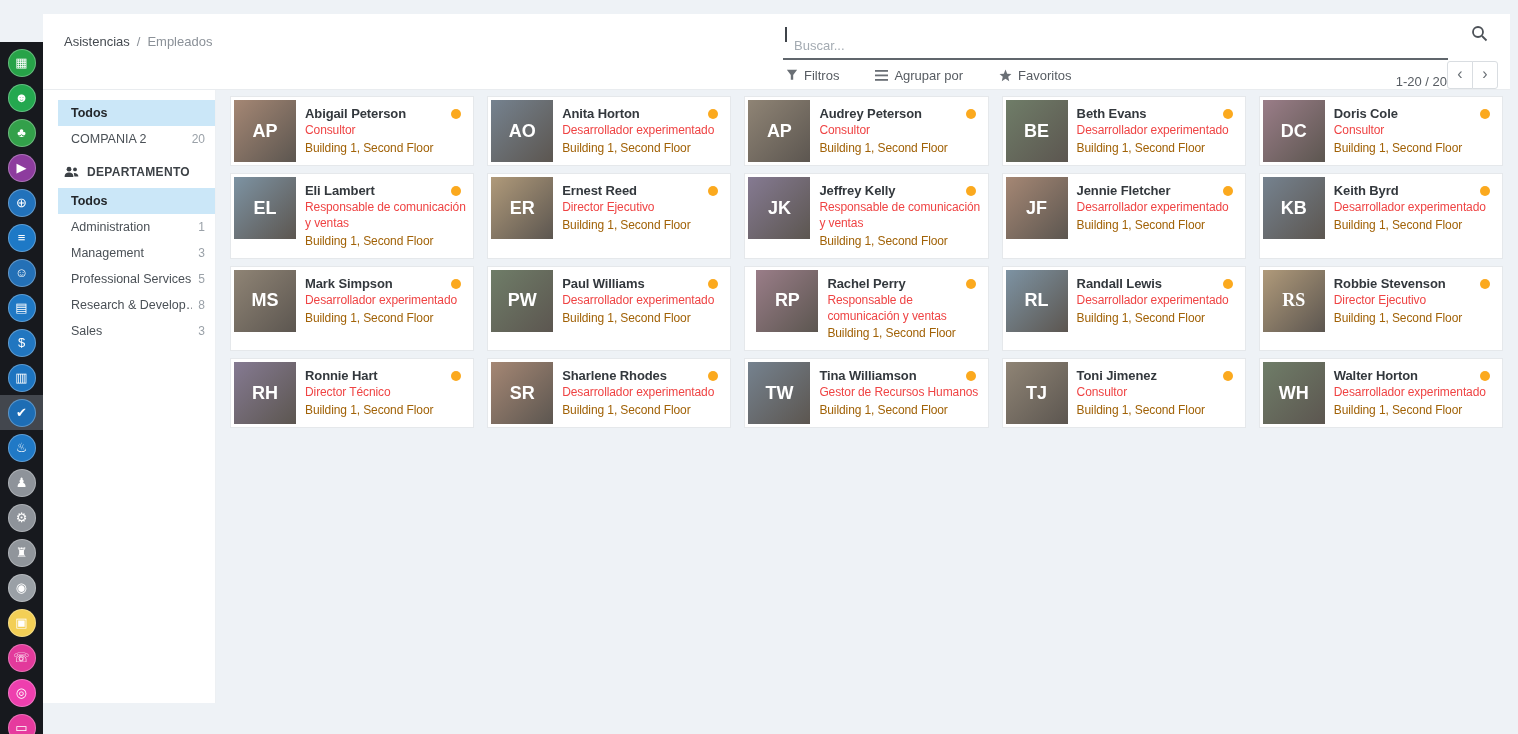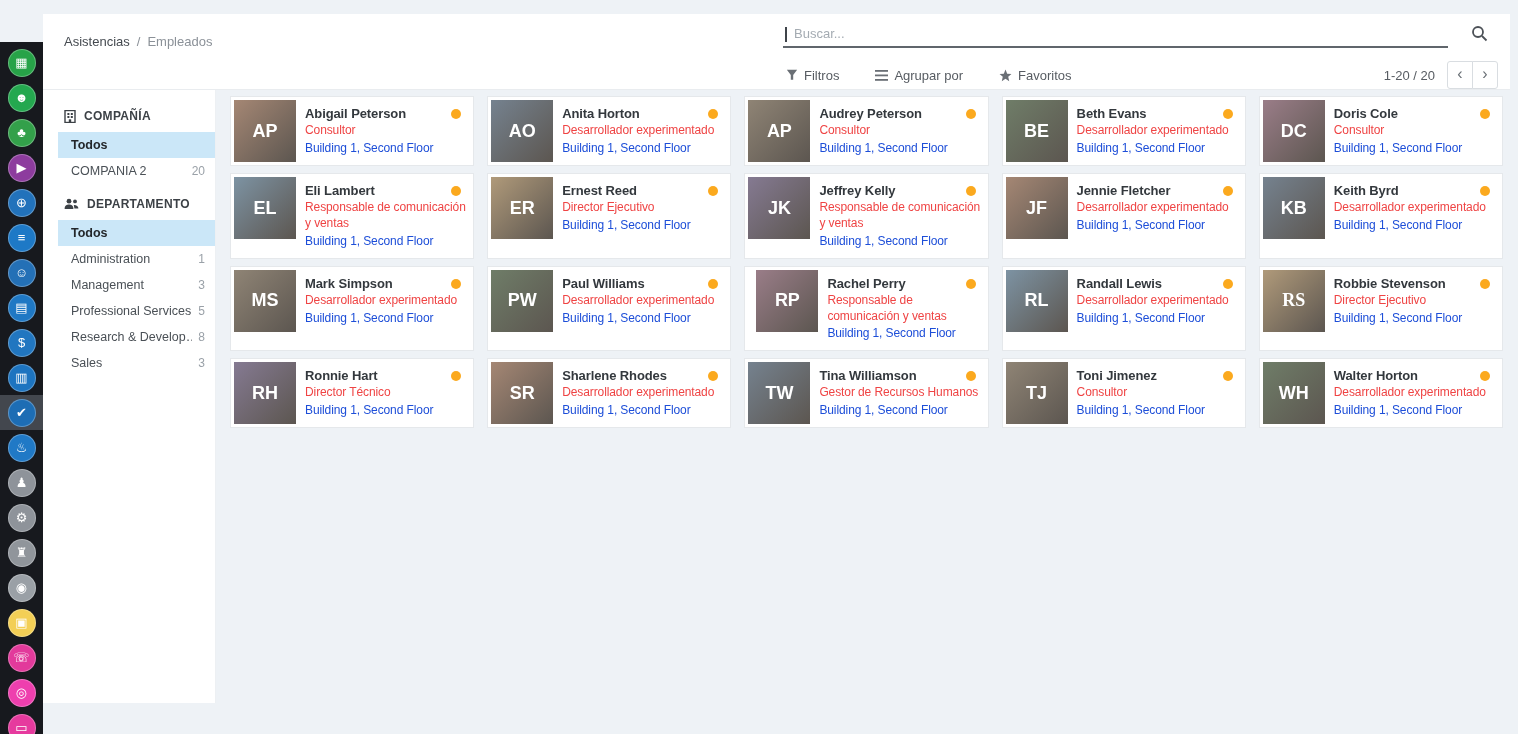--- a/index.html
+++ b/index.html
@@ -41,37 +41,37 @@
     position:absolute; left:21px; top:20px;
     font-size:13px; color:#8b9198;
   }
   .crumb-parent { color:#454a50; cursor:pointer; }
   .crumb-sep { margin:0 7px; color:#8b9198; }
   .crumb-current { color:#8b9198; }
 
   .search-area { position:absolute; left:740px; right:12px; top:8px; height:28px; }
   .search-caret { position:absolute; left:2px; top:5px; width:2px; height:15px; background:#3f444a; }
   .search-input {
-    position:absolute; left:0; right:50px; top:0; height:26px;
+    position:absolute; left:0; right:50px; top:12px; height:26px;
     border:none; border-bottom:2px solid #60666c; outline:none;
     font-family:"Liberation Sans", sans-serif;
     font-size:13px; color:#333; padding:2px 4px 4px 11px; background:transparent;
   }
   .search-input::placeholder { color:#a4abb2; }
   .search-mag { position:absolute; right:10px; top:3px; cursor:pointer; }
 
   .toolbar {
     position:absolute; left:743px; right:12px; top:46px; height:30px;
     display:flex; align-items:center;
   }
   .tb-item {
     display:flex; align-items:center; gap:6px;
     font-size:13px; color:#575c62; margin-right:36px; cursor:pointer; white-space:nowrap;
   }
-  .pager { margin-left:auto; display:flex; align-items:center; gap:12px; }
+  .pager { margin-left:auto; display:flex; align-items:flex-end; }
   .pager-label { font-size:13px; color:#575c62; }
   .pager-btns { display:flex; }
   .pager-btn {
     width:26px; height:28px; border:1px solid #d9dde1; background:#fff;
     display:flex; align-items:center; justify-content:center;
     color:#6a7076; font-size:16px; cursor:pointer; padding-bottom:2px;
   }
   .pager-btn + .pager-btn { margin-left:-1px; }
   .pager-btn:first-child { border-radius:3px 0 0 3px; }
   .pager-btn:last-child { border-radius:0 3px 3px 0; }
@@ -114,21 +114,21 @@
     min-height:70px; cursor:pointer;
   }
   .avatar {
     width:62px; height:62px; flex:none;
     display:flex; align-items:center; justify-content:center;
     color:#ffffff; font-weight:bold; font-size:18px;
   }
   .card-text { flex:1; padding:5px 2px 5px 9px; font-size:12px; line-height:1.32; letter-spacing:-0.1px; }
   .emp-name { font-weight:bold; color:#33383d; font-size:13px; margin-bottom:1px; padding-right:18px; }
   .emp-title { color:#ef4444; }
-  .emp-loc { color:#1d4ed8; margin-top:2px; }
+  .emp-loc { color:#a16207; margin-top:2px; }
   .dot { position:absolute; top:12px; right:12px; width:10px; height:10px; border-radius:50%; }
 
   .icon-svg { display:block; }
 </style>
 </head>
 <body>
 
 <div class="rail">
 
     <div class="rail-item" data-sel="false">
@@ -259,31 +259,20 @@
         <span class="pager-btn">
           <span>›</span>
         </span>
       </span>
     </div>
   </div>
 </div>
 
 <div class="sidebar">
 
-  <div class="side-section-title">
-    <svg class="icon-svg" width="12" height="13" viewBox="0 0 12 13">
-      <rect x="1" y="0.5" width="10" height="12" fill="none" stroke="#3c4146" stroke-width="1.4"></rect>
-      <rect x="3.4" y="3" width="2" height="2" fill="#3c4146"></rect>
-      <rect x="6.8" y="3" width="2" height="2" fill="#3c4146"></rect>
-      <rect x="3.4" y="6" width="2" height="2" fill="#3c4146"></rect>
-      <rect x="6.8" y="6" width="2" height="2" fill="#3c4146"></rect>
-      <rect x="4.8" y="9.3" width="2.4" height="3.2" fill="#3c4146"></rect>
-    </svg>
-    <span>COMPAÑÍA</span>
-  </div>
   <div class="side-items">
 
       <div class="side-item" data-sel="true">
         <span class="side-label">Todos</span>
         <span class="side-count"></span>
       </div>
 
       <div class="side-item" data-sel="false">
         <span class="side-label">COMPANIA 2</span>
         <span class="side-count">20</span>

